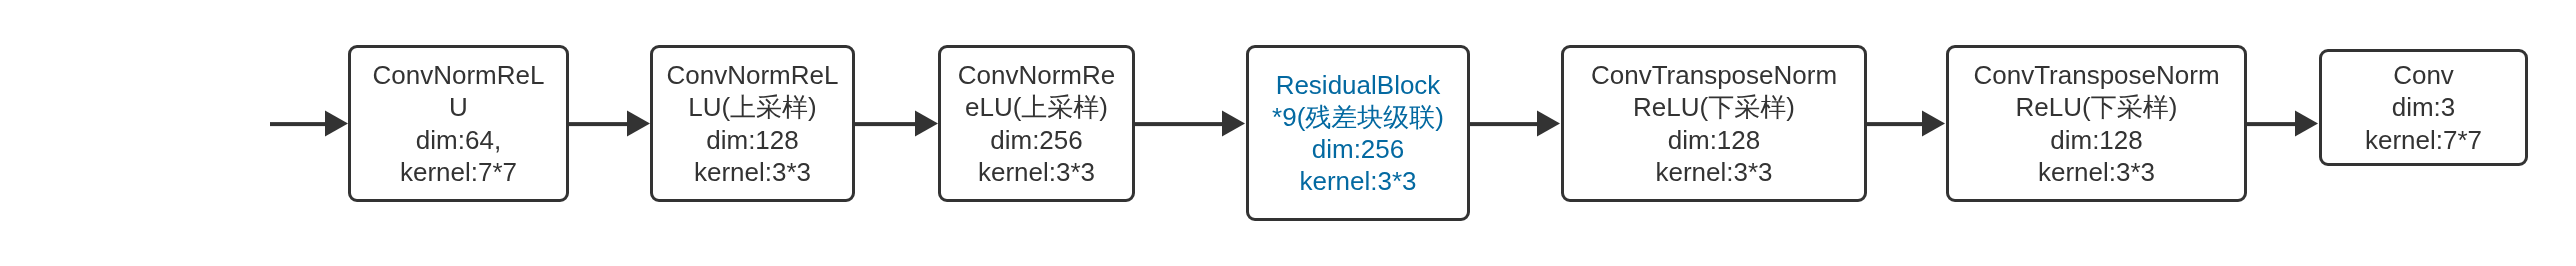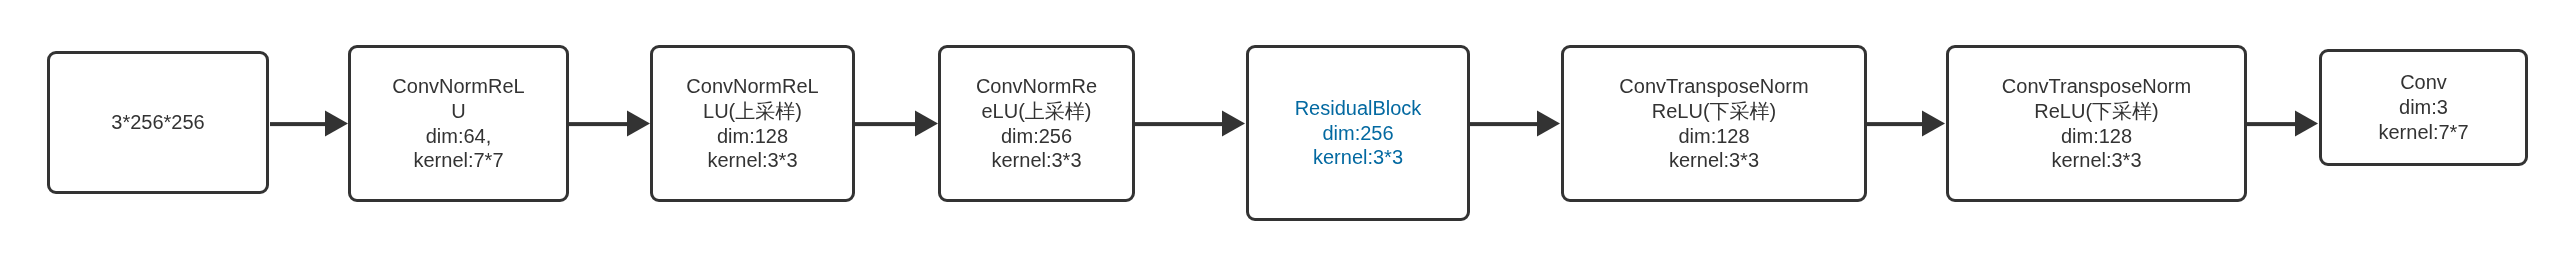--- a/index.html
+++ b/index.html
@@ -24,21 +24,21 @@
     box-sizing: border-box;
     border: 3.2px solid #333333;
     border-radius: 9px;
     background: #ffffff;
     display: flex;
     flex-direction: column;
     align-items: center;
     justify-content: center;
     text-align: center;
     color: #333333;
-    font-size: 20px;
+    font-size: 26px;
     line-height: 1.24;
     padding: 2.6px 6.5px;
     letter-spacing: 0px;
     white-space: nowrap;
   }
   .node .ln {
     display: block;
   }
   .edge {
     position: absolute;
@@ -88,43 +88,41 @@
       <div class="head" style="left: 67px;"></div>
     </div>
     <div class="edge" style="left: 1866px; top: 124px; width: 80px;">
       <div class="shaft" style="width: 58px;"></div>
       <div class="head" style="left: 56px;"></div>
     </div>
     <div class="edge" style="left: 2247px; top: 124px; width: 71px;">
       <div class="shaft" style="width: 49px;"></div>
       <div class="head" style="left: 48px;"></div>
     </div>
-    <div class="node" style="left: 47px; top: 51px; width: 222px; height: 143px; border-color: rgb(51, 51, 51); background: rgb(255, 255, 255); color: rgb(51, 51, 51);">
-      <span class="ln">3*256*256</span>
-    </div>
     <div class="node" style="left: 348px; top: 45px; width: 221px; height: 157px; border-color: rgb(51, 51, 51); background: rgb(255, 255, 255); color: rgb(51, 51, 51);">
       <span class="ln">ConvNormReL</span>
       <span class="ln">U</span>
       <span class="ln">dim:64,</span>
       <span class="ln">kernel:7*7</span>
     </div>
     <div class="node" style="left: 650px; top: 45px; width: 205px; height: 157px; border-color: rgb(51, 51, 51); background: rgb(255, 255, 255); color: rgb(51, 51, 51);">
       <span class="ln">ConvNormReL</span>
       <span class="ln">LU(上采样)</span>
       <span class="ln">dim:128</span>
       <span class="ln">kernel:3*3</span>
     </div>
     <div class="node" style="left: 938px; top: 45px; width: 197px; height: 157px; border-color: rgb(51, 51, 51); background: rgb(255, 255, 255); color: rgb(51, 51, 51);">
       <span class="ln">ConvNormRe</span>
       <span class="ln">eLU(上采样)</span>
       <span class="ln">dim:256</span>
       <span class="ln">kernel:3*3</span>
     </div>
     <div class="node" style="left: 1246px; top: 45px; width: 224px; height: 176px; border-color: rgb(51, 51, 51); background: rgb(255, 255, 255); color: #0369a1;">
       <span class="ln">ResidualBlock</span>
+      <span class="ln">*9(残差块级联)</span>
       <span class="ln">dim:256</span>
       <span class="ln">kernel:3*3</span>
     </div>
     <div class="node" style="left: 1561px; top: 45px; width: 306px; height: 157px; border-color: rgb(51, 51, 51); background: rgb(255, 255, 255); color: rgb(51, 51, 51);">
       <span class="ln">ConvTransposeNorm</span>
       <span class="ln">ReLU(下采样)</span>
       <span class="ln">dim:128</span>
       <span class="ln">kernel:3*3</span>
     </div>
     <div class="node" style="left: 1946px; top: 45px; width: 301px; height: 157px; border-color: rgb(51, 51, 51); background: rgb(255, 255, 255); color: rgb(51, 51, 51);">

